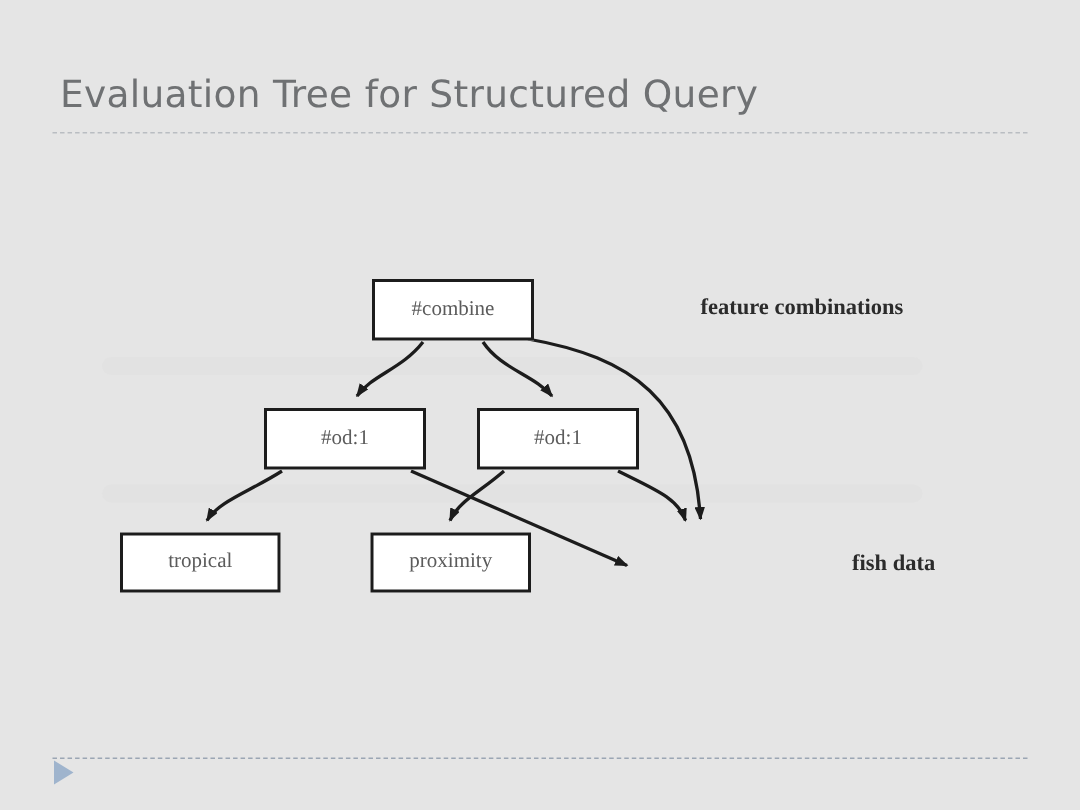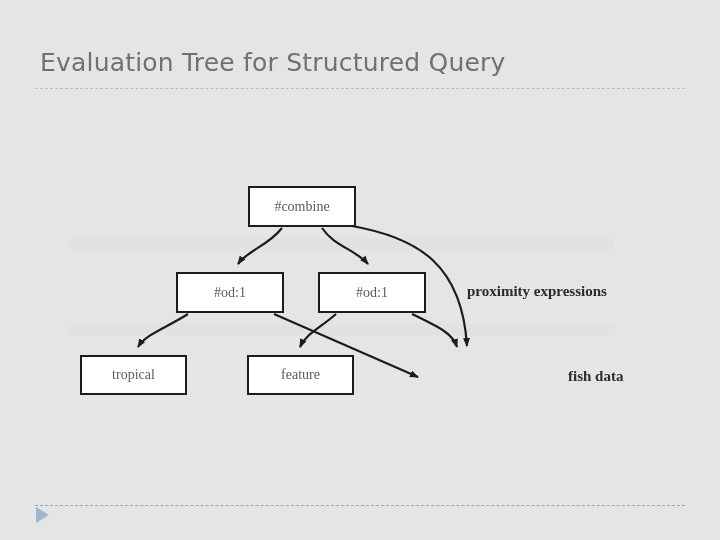--- a/index.html
+++ b/index.html
@@ -157,23 +157,23 @@
 
       <path d="M 336 314 C 320 328, 306 334, 300 347" fill="none" stroke="#1c1c1c" stroke-width="2.2" marker-end="url(#arrowhead)"></path>
 
       <path d="M 412 314 C 436 326, 452 332, 457 347" fill="none" stroke="#1c1c1c" stroke-width="2.2" marker-end="url(#arrowhead)"></path>
     </svg>
 
     <div class="node" id="node-combine">#combine</div>
     <div class="node" id="node-od-left">#od:1</div>
     <div class="node" id="node-od-right">#od:1</div>
     <div class="node" id="node-tropical">tropical</div>
-    <div class="node" id="node-aquarium">feature</div>
+    <div class="node" id="node-aquarium">proximity</div>
 
-    <div class="level-caption" id="caption-proximity">proximity expressions</div>
+    <div class="level-caption" id="caption-features">feature combinations</div>
     <div class="level-caption" id="caption-listdata">fish data</div>
 
   </div>
 
   <div id="footer-rule"></div>
   <div id="advance-triangle"></div>
 
 </div>
 
 </body></html>

